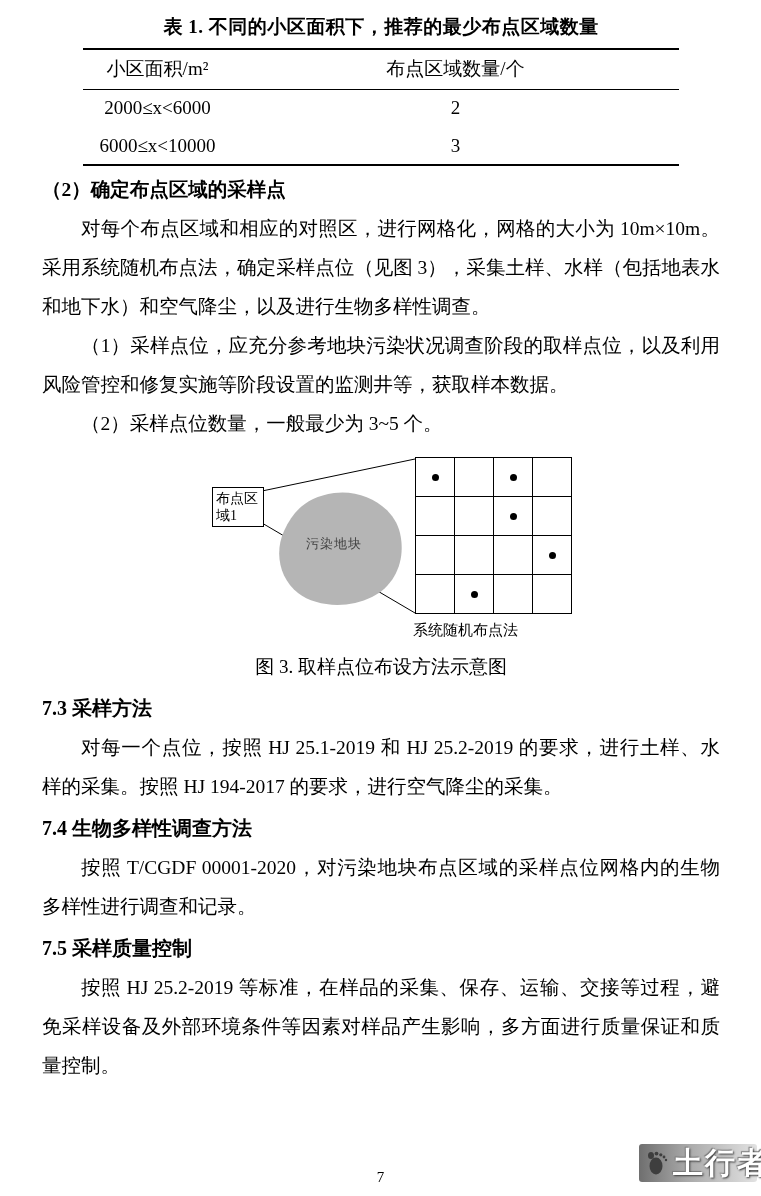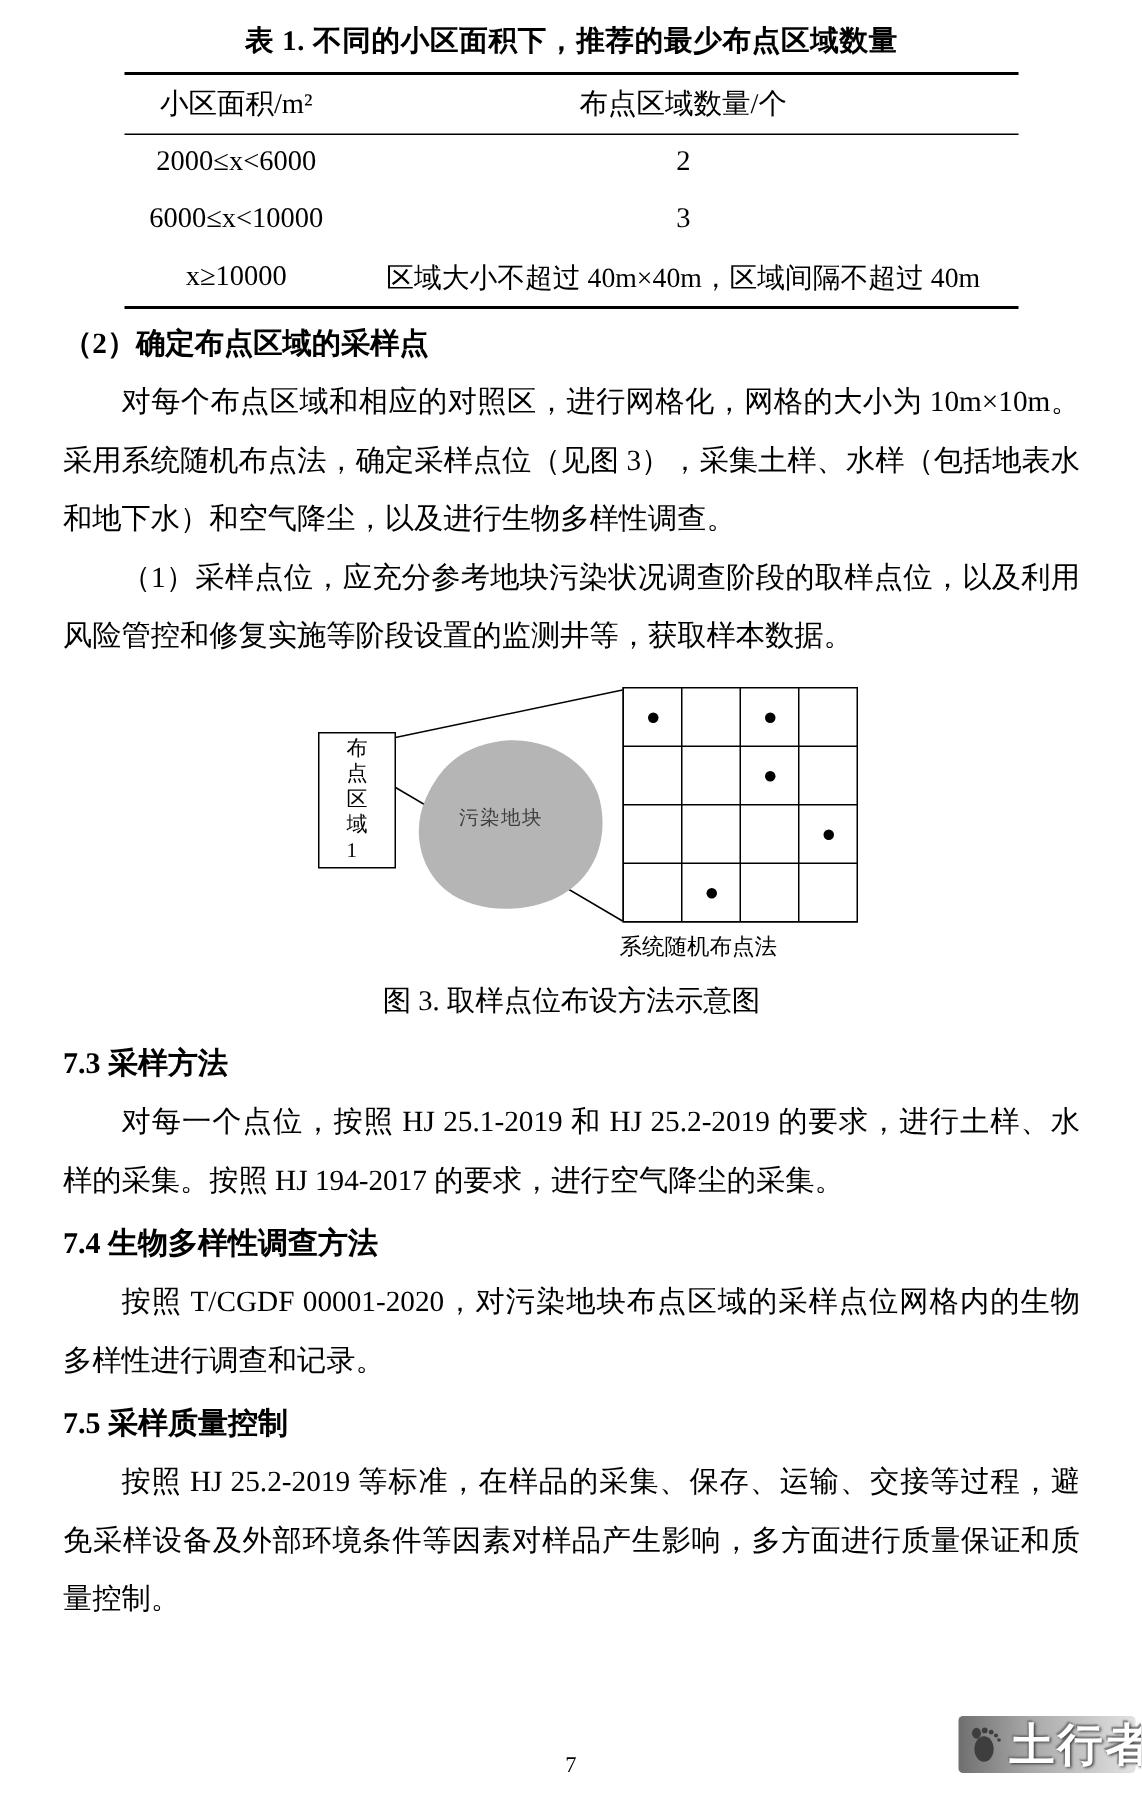--- a/index.html
+++ b/index.html
@@ -76,21 +76,21 @@
   }
   .fig-svg { position:absolute; left:0; top:0; width:678px; height:200px; }
   .region-label-box {
     position:absolute;
     left:170px; top:40px;
     width:52px;
     border:1px solid #000;
     background:#fff;
     font-size:14px;
     line-height:17px;
-    padding:2px 18px;
+    padding:2px 3px;
   }
   .blob-label {
     position:absolute;
     left:247px; top:88px;
     width:90px;
     text-align:center;
     font-size:13px;
     color:#404040;
     letter-spacing:1px;
   }
@@ -171,30 +171,27 @@
     </thead>
     <tbody>
       <tr>
         <td class="cell-area">2000≤x&lt;6000</td>
         <td class="cell-count">2</td>
       </tr>
       <tr>
         <td class="cell-area">6000≤x&lt;10000</td>
         <td class="cell-count">3</td>
       </tr>
-      <tr class="last-row">
-        <td class="cell-area">x≥10000</td>
-        <td class="cell-count">区域大小不超过 40m×40m，区域间隔不超过 40m</td>
-      </tr>
     </tbody>
   </table>
 
   <div class="sub-heading">（2）确定布点区域的采样点</div>
   <p class="para">对每个布点区域和相应的对照区，进行网格化，网格的大小为 10m×10m。采用系统随机布点法，确定采样点位（见图 3），采集土样、水样（包括地表水和地下水）和空气降尘，以及进行生物多样性调查。</p>
   <p class="para">（1）采样点位，应充分参考地块污染状况调查阶段的取样点位，以及利用风险管控和修复实施等阶段设置的监测井等，获取样本数据。</p>
+  <p class="para">（2）采样点位数量，一般最少为 3~5 个。</p>
 
   <div class="figure-area">
     <svg class="fig-svg" viewBox="0 0 678 200" xmlns="http://www.w3.org/2000/svg">
       <line x1="220" y1="44" x2="373" y2="12" stroke="#000" stroke-width="1"></line>
       <line x1="220" y1="76" x2="373" y2="166" stroke="#000" stroke-width="1"></line>
       <path d="M 292 46
                C 322 42 352 60 358 86
                C 364 112 354 138 330 150
                C 306 162 274 160 256 146
                C 238 132 232 106 242 84

